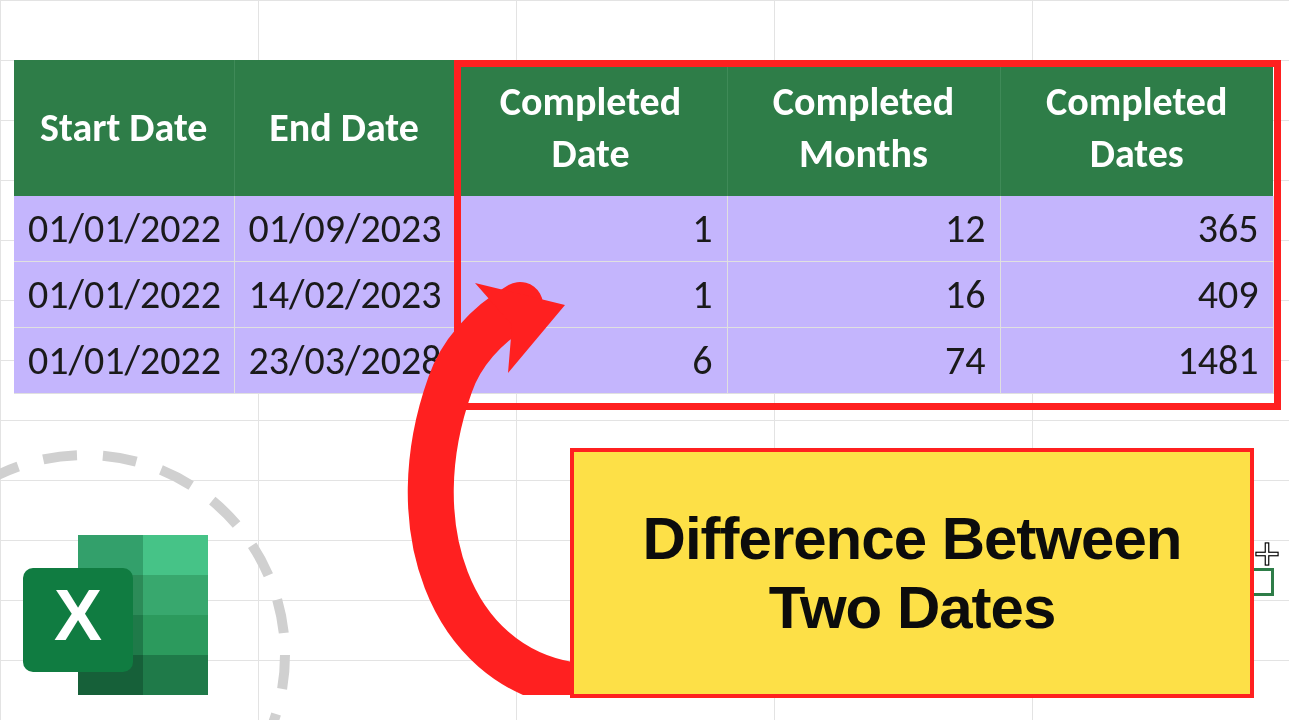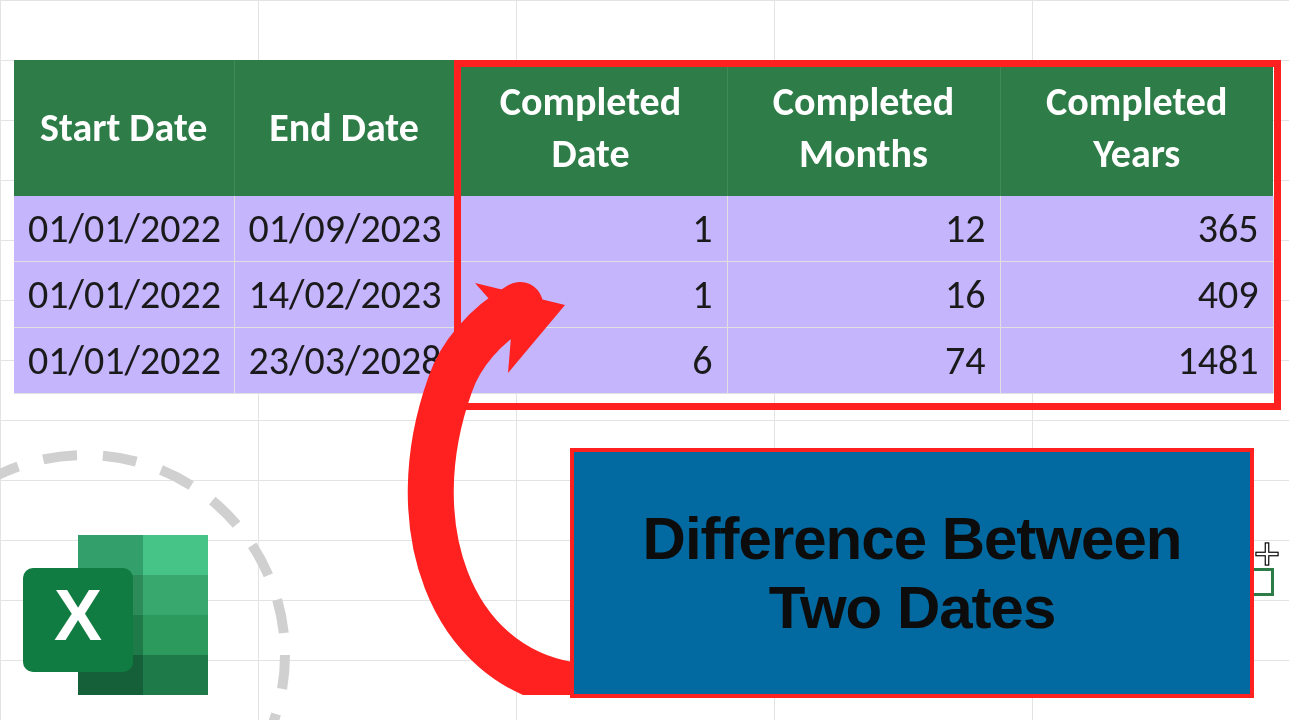--- a/index.html
+++ b/index.html
@@ -84,21 +84,21 @@
   }
 
   
   .caption-box {
     position: absolute;
     left: 570px;
     top: 448px;
     width: 684px;
     height: 250px;
     border: 4px solid #ff2020;
-    background: #0369a1;
+    background: #fde047;
     display: flex;
     align-items: center;
     justify-content: center;
     text-align: center;
     padding: 14px 20px;
   }
   .caption-box .txt {
     font-family: "Arial Black", Impact, sans-serif;
     font-weight: 900;
     font-size: 60px;
@@ -157,21 +157,21 @@
         <col class="c3">
         <col class="c4">
         <col class="c5">
     </colgroup>
     <thead>
       <tr>
         <th>Start Date</th>
         <th>End Date</th>
         <th>Completed Date</th>
         <th>Completed Months</th>
-        <th>Completed Years</th>
+        <th>Completed Dates</th>
       </tr>
     </thead>
     <tbody>
       <tr>
         <td>01/01/2022</td>
         <td>01/09/2023</td>
         <td class="num">1</td>
         <td class="num">12</td>
         <td class="num">365</td>
       </tr>

